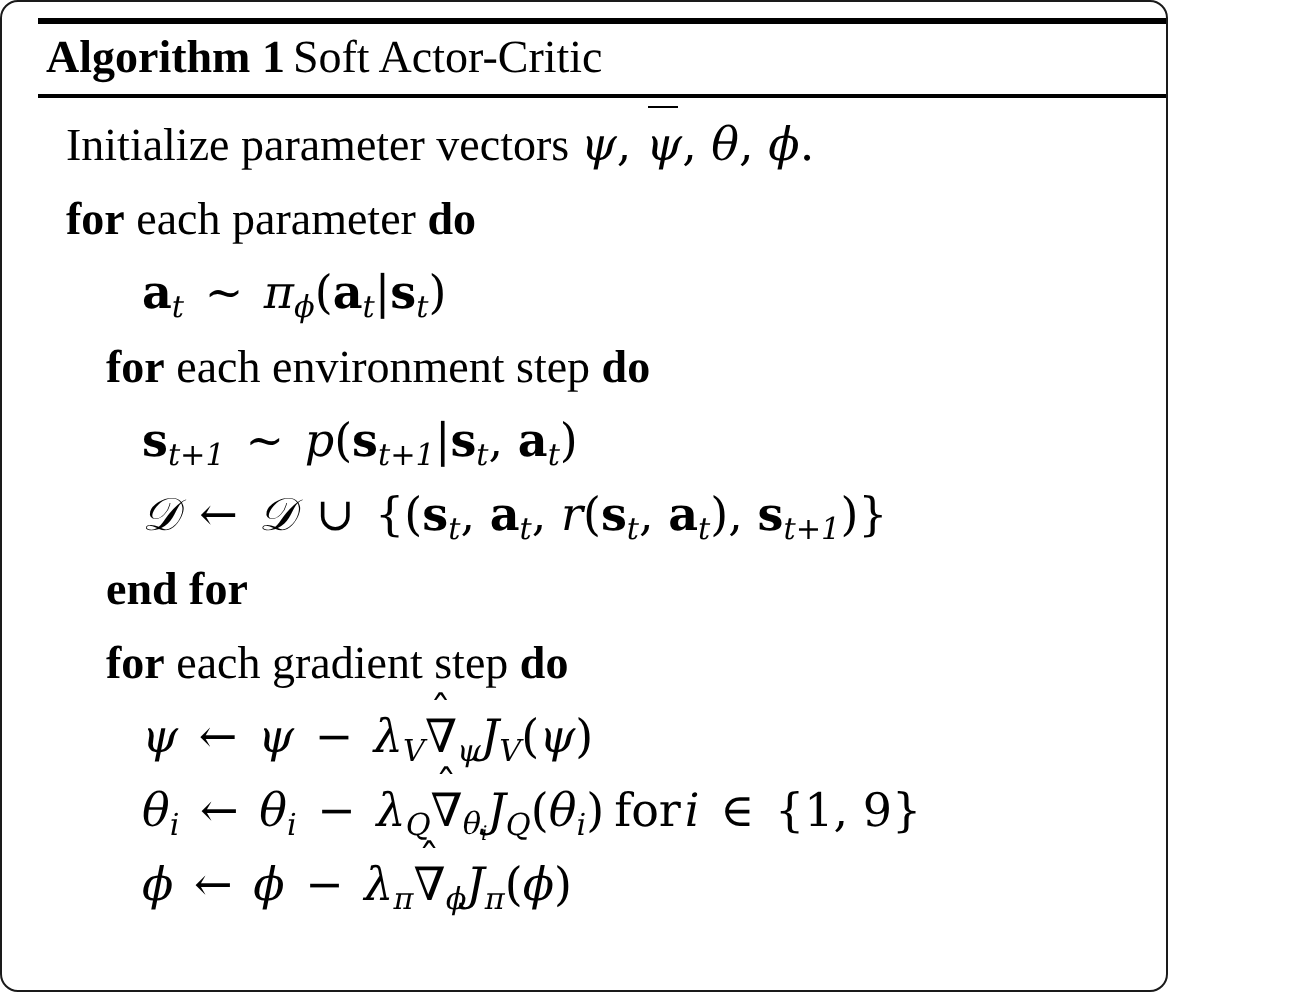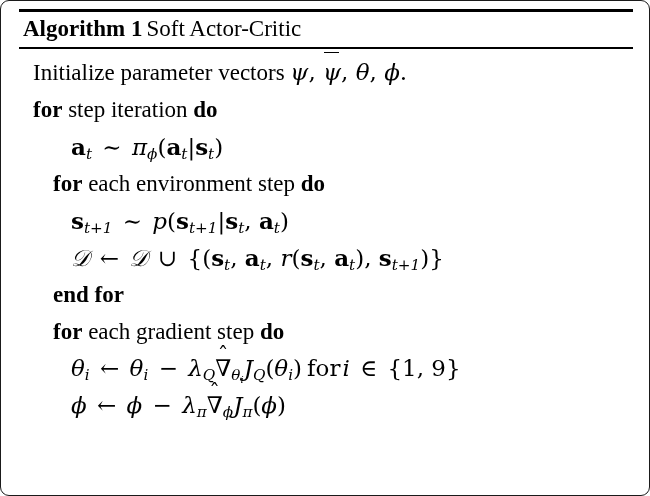--- a/index.html
+++ b/index.html
@@ -7,21 +7,21 @@
     padding: 0;
     background: #ffffff;
   }
   body {
     font-family: "Liberation Serif", "DejaVu Serif", serif;
     color: #000000;
   }
 
   .page {
     position: relative;
-    width: 650px;
+    width: 584px;
     height: 496px;
     box-sizing: border-box;
     background: #ffffff;
     border: 1px solid #1a1a1a;
     border-radius: 9px;
     overflow: hidden;
     text-decoration: underline;
   }
 
   .algorithm {
@@ -147,21 +147,21 @@
 
     <div class="alg-body">
 
       <div class="line ind0">
         <span>Initialize parameter vectors</span>
         <span class="math">ψ<span class="opn">,</span> <span class="bar">ψ</span><span class="opn">,</span> θ<span class="opn">,</span> ϕ<span class="opn">.</span></span>
       </div>
 
       <div class="line ind0">
         <span class="kw">for</span>
-        <span>step iteration</span>
+        <span>each parameter</span>
         <span class="kw">do</span>
       </div>
 
       <div class="line ind2">
         <span class="math"><span class="mb">a</span><sub>t</sub> <span class="op">∼</span> π<sub>ϕ</sub><span class="opn">(</span><span class="mb">a</span><sub>t</sub><span class="opn">|</span><span class="mb">s</span><sub>t</sub><span class="opn">)</span></span>
       </div>
 
       <div class="line ind1">
         <span class="kw">for</span>
         <span>each environment step</span>
@@ -179,20 +179,23 @@
       <div class="line ind1">
         <span class="kw">end for</span>
       </div>
 
       <div class="line ind1">
         <span class="kw">for</span>
         <span>each gradient step</span>
         <span class="kw">do</span>
       </div>
 
+      <div class="line ind2">
+        <span class="math">ψ <span class="op">←</span> ψ <span class="op">−</span> λ<sub>V</sub><span class="hatwrap"><span class="opn">∇</span></span><sub>ψ</sub>J<sub>V</sub><span class="opn">(</span>ψ<span class="opn">)</span></span>
+      </div>
 
       <div class="line ind2">
         <span class="math">θ<sub>i</sub> <span class="op">←</span> θ<sub>i</sub> <span class="op">−</span> λ<sub>Q</sub><span class="hatwrap"><span class="opn">∇</span></span><sub>θ<sub>i</sub></sub>J<sub>Q</sub><span class="opn">(</span>θ<sub>i</sub><span class="opn">)</span><span class="txt-for">for</span>i <span class="op">∈</span> <span class="opn">{1, 9}</span></span>
       </div>
 
       <div class="line ind2">
         <span class="math">ϕ <span class="op">←</span> ϕ <span class="op">−</span> λ<sub>π</sub><span class="hatwrap"><span class="opn">∇</span></span><sub>ϕ</sub>J<sub>π</sub><span class="opn">(</span>ϕ<span class="opn">)</span></span>
       </div>
 
 

